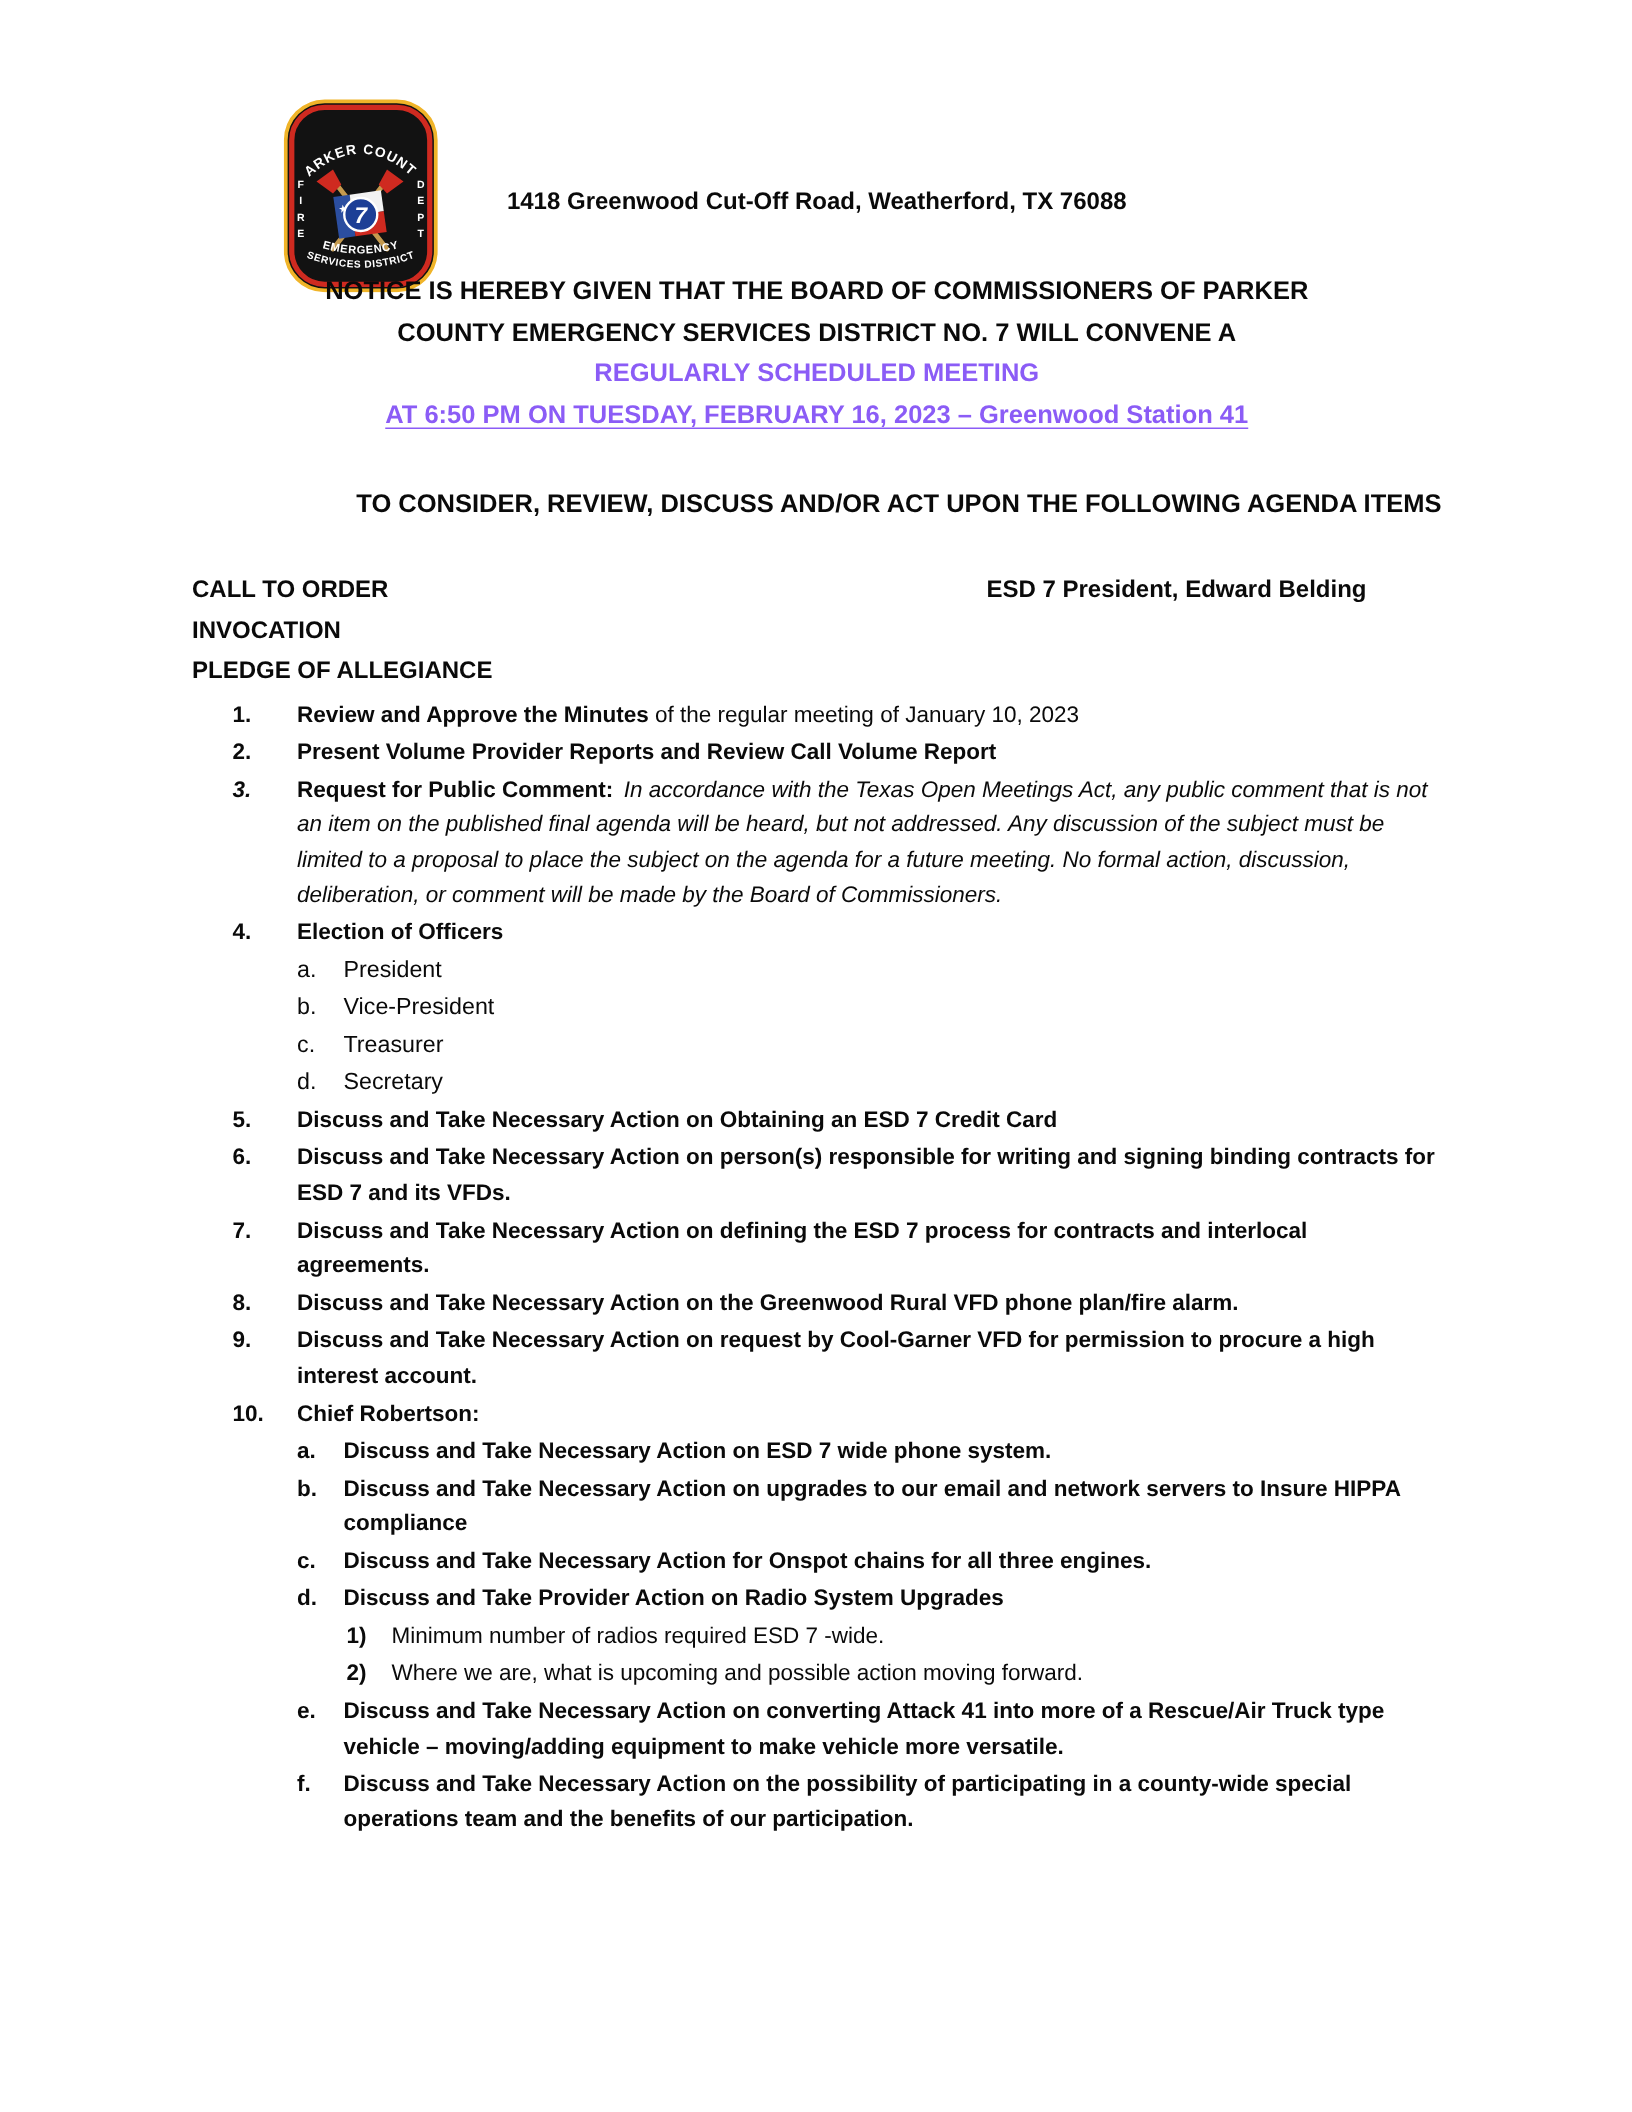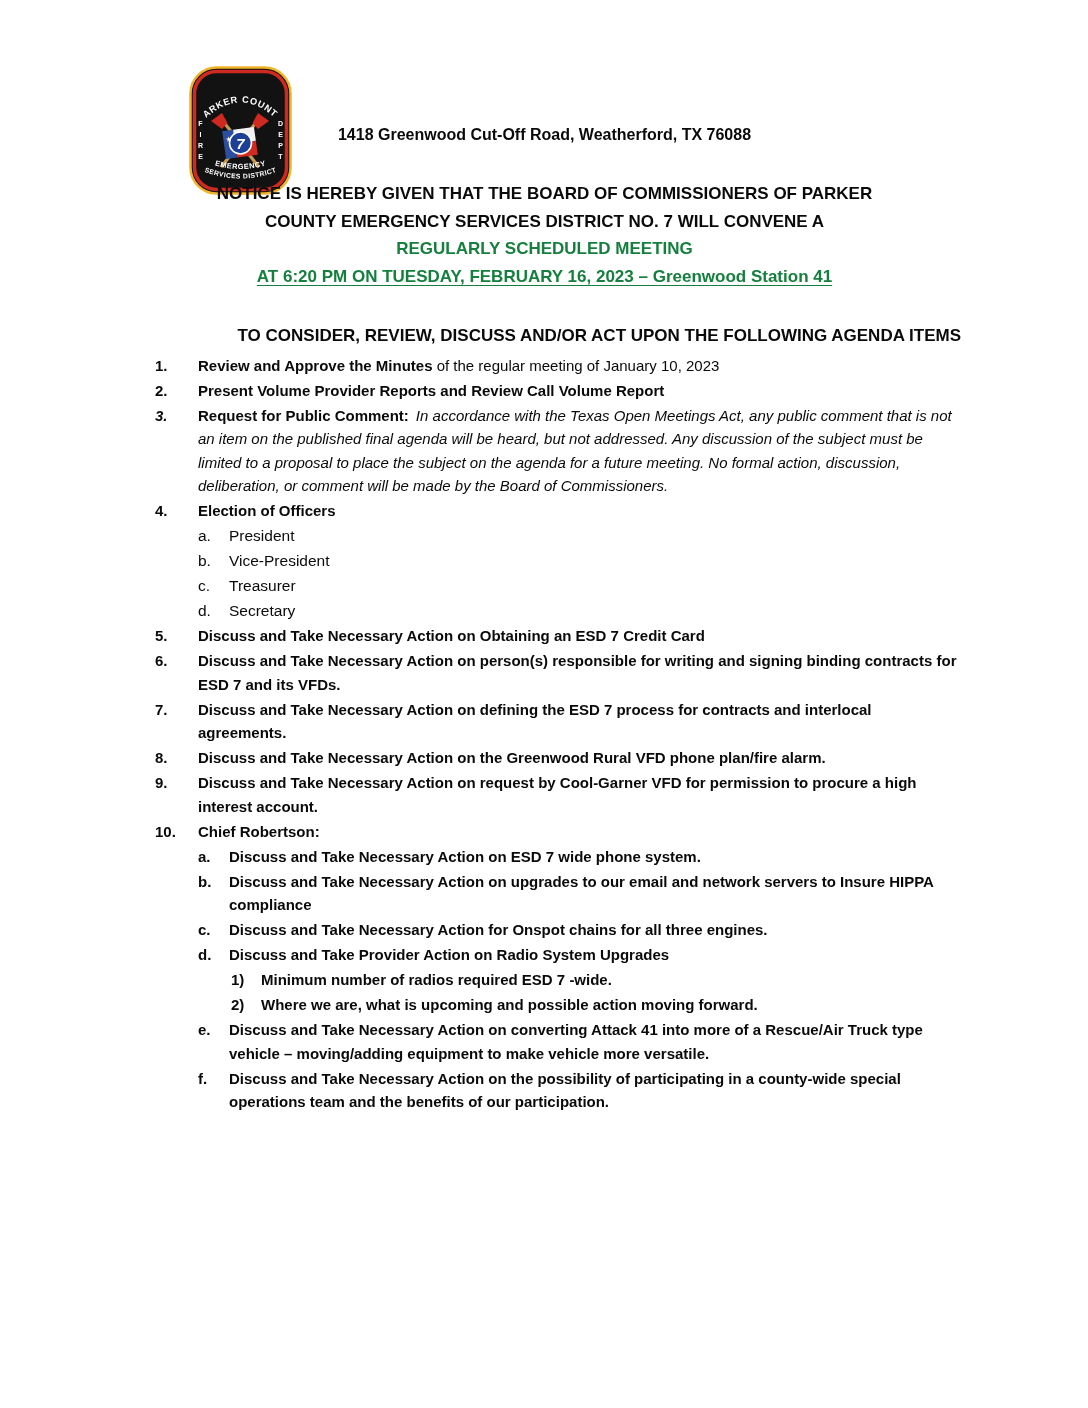--- a/index.html
+++ b/index.html
@@ -23,21 +23,21 @@
 
   .hdr { margin-top:126px; text-align:center; font-weight:bold; }
   .hdr .title { font-size:17px; }
   .hdr .title .u {
     display:inline-block; border-bottom:2.5px solid #0a0a0a;
     padding:0 5px 2px 16px;
   }
   .hdr .address { font-size:16px; margin-top:8px; }
 
   .notice { margin-top:36px; text-align:center; font-weight:bold; font-size:17px; line-height:27.5px; }
-  .red { color:#15803d; }
+  .red { color:#8b5cf6; }
   .uline { text-decoration:underline; text-underline-offset:3px; }
 
   .intro { margin-top:32px; text-align:right; font-weight:bold; font-size:17px; line-height:27.5px; }
 
   .preamble { margin-top:30px; font-weight:bold; font-size:16px; line-height:27px; }
   .row1 { display:flex; justify-content:space-between; }
   .row1 .right { margin-right:50px; }
 
   
   .agenda { margin-top:4px; font-size:15px; line-height:23.5px; }
@@ -49,21 +49,21 @@
   .reg { font-weight:normal; }
   .it  { font-style:italic; font-weight:normal; margin-left:7px; }
 
   .sub { display:flex; margin-top:1.5px; }
   .sub > .snum { flex:none; width:31px; font-weight:bold; }
   .stxt { flex:1; font-weight:bold; }
   .sub.plain > .snum, .sub.plain .stxt { font-weight:normal; font-size:15.5px; }
 
   .ss { display:flex; margin-top:1.5px; margin-left:2px; }
   .ss > .pnum { flex:none; width:30px; font-weight:bold; }
-  .ptxt { flex:1; font-weight:bold; }
+  .ptxt { flex:1; font-weight:normal; }
 
   .adj .txt { padding-left:33px; }
 </style>
 </head>
 <body>
 
 <div class="page">
 
   <div class="logo">
     <svg viewBox="0 0 103 129" width="103" height="129" aria-hidden="true">
@@ -109,27 +109,35 @@
   <div class="content">
 
     <div class="hdr">
       <div class="address">1418 Greenwood Cut-Off Road, Weatherford, TX  76088</div>
     </div>
 
     <div class="notice">
       <div>NOTICE IS HEREBY GIVEN THAT THE BOARD OF COMMISSIONERS OF PARKER</div>
       <div>COUNTY EMERGENCY SERVICES DISTRICT NO. 7 WILL CONVENE A</div>
       <div class="red">REGULARLY SCHEDULED MEETING</div>
-      <div class="red uline">AT 6:20 PM ON TUESDAY, FEBRUARY 16, 2023 – Greenwood Station 41</div>
+      <div class="red uline">AT 6:50 PM ON TUESDAY, FEBRUARY 16, 2023 – Greenwood Station 41</div>
     </div>
 
     <div class="intro">
       <div>TO CONSIDER, REVIEW, DISCUSS AND/OR ACT UPON THE FOLLOWING AGENDA ITEMS</div>
     </div>
 
+    <div class="preamble">
+      <div class="row1">
+        <span>CALL TO ORDER</span>
+        <span class="right">ESD 7 President, Edward Belding</span>
+      </div>
+      <div>INVOCATION</div>
+      <div>PLEDGE OF ALLEGIANCE</div>
+    </div>
 
     <div class="agenda">
 
       <div class="li">
         <span class="num">1.</span>
         <div class="txt"><b>Review and Approve the Minutes</b><span class="reg"> of the regular meeting of January 10, 2023</span></div>
       </div>
 
       <div class="li">
         <span class="num">2.</span>

